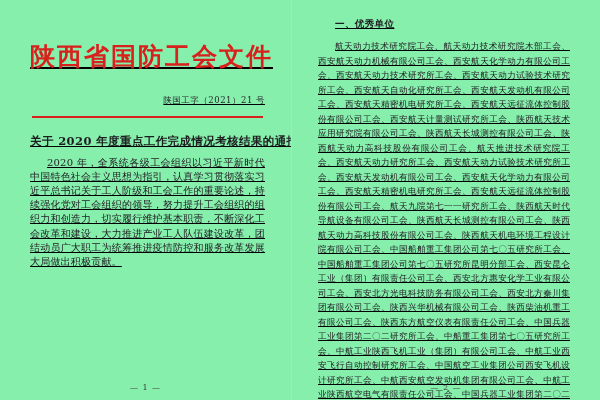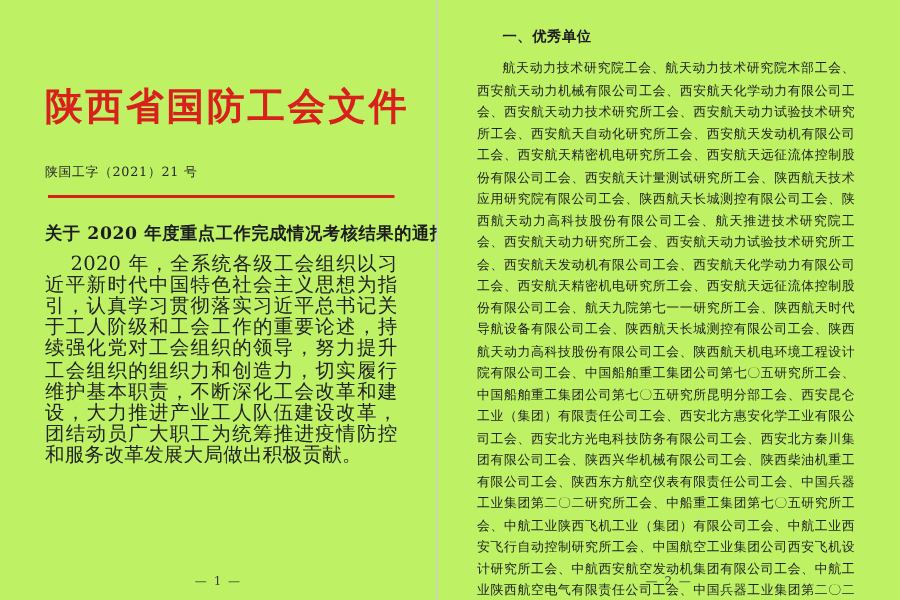--- a/index.html
+++ b/index.html
@@ -16,48 +16,49 @@
   .scan {
     position: relative;
     width: 600px;
     height: 400px;
     background: #ffffff;
     display: flex;
   }
   .page {
     position: relative;
     box-sizing: border-box;
-    background: #bef264;
+    background: #86efac;
     overflow: hidden;
+    text-decoration: underline;
   }
   .page-left {
     width: 292px;
     height: 400px;
     padding: 14px 26px 10px 30px;
     border-right: 1px solid #e8e8e8;
   }
   .page-right {
     width: 308px;
     height: 400px;
     padding: 14px 30px 10px 26px;
   }
   
   .doc-title {
-    margin-top: 40px;
+    margin-top: 26px;
     text-align: center;
     color: #d8201c;
     font-family: "DejaVu Serif", "Liberation Serif", serif;
     font-weight: bold;
     font-size: 25px;
     letter-spacing: 2px;
     white-space: nowrap;
   }
   .doc-number {
     margin-top: 22px;
-    text-align: left;
+    text-align: right;
     font-family: "DejaVu Serif", "Liberation Serif", serif;
     font-size: 8.5px;
     color: #26262a;
     letter-spacing: 0.5px;
   }
   .red-rule {
     margin: 9px 2px 0 2px;
     height: 1.6px;
     background: #d8201c;
   }
@@ -74,21 +75,21 @@
   .addressee {
     margin-top: 14px;
     font-family: "DejaVu Serif", "Liberation Serif", serif;
     font-size: 9px;
     color: #1d1d20;
     letter-spacing: 0.3px;
   }
   .body-para {
     margin-top: 7px;
     font-family: "DejaVu Serif", "Liberation Serif", serif;
-    font-size: 13px;
+    font-size: 10px;
     line-height: 14.2px;
     color: #222225;
     text-align: justify;
     text-indent: 17px;
     letter-spacing: 0.2px;
   }
   .page-foot {
     position: absolute;
     left: 0;
     right: 0;

